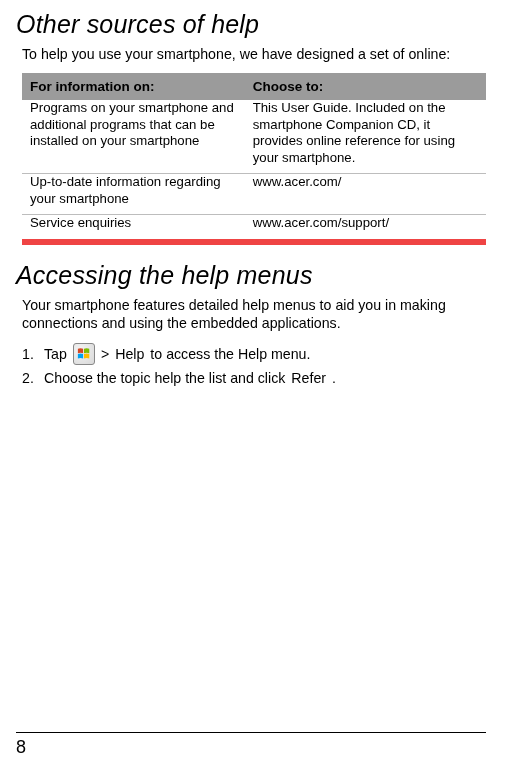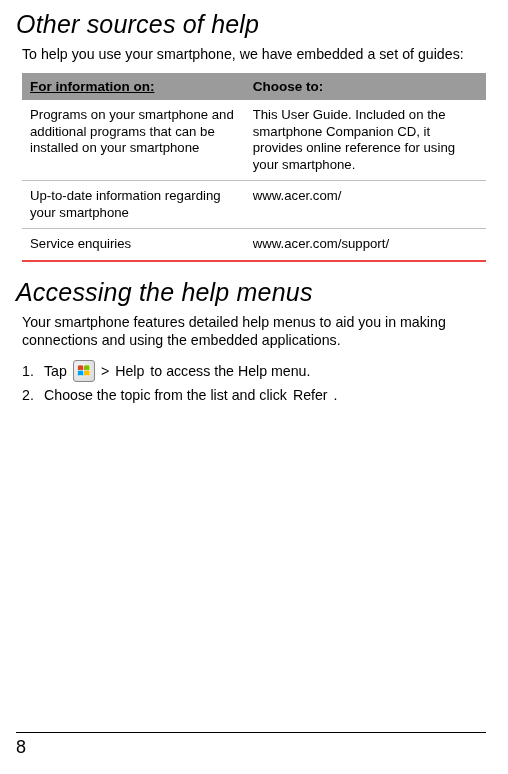--- a/index.html
+++ b/index.html
@@ -36,29 +36,29 @@
     table.help-table thead tr {
       background: #9b9b9b;
     }
     table.help-table th {
       text-align: left;
       font-weight: 700;
       padding: 6px 8px 6px 8px;
       color: #000;
       font-size: 13.5px;
     }
-    table.help-table th:first-child { width: 48%; text-decoration: underline; }
+    table.help-table th:first-child { width: 48%; }
     table.help-table tbody td {
-      padding: 7px 8px 7px 8px;
+      padding: 0 8px 7px 8px;
       vertical-align: top;
       border-bottom: 1px solid #bdbdbd;
       line-height: 1.25;
     }
     table.help-table tbody tr:last-child td {
-      border-bottom: 2px solid #ef4444;
+      border-bottom: 6px solid #ef4444;
       margin-left: 16px;
     }
     .bold { font-weight: 400; }
     h2.section-heading.second {
       margin-top: 16px;
     }
     ol.steps {
       list-style: none;
       font-size: 14.2px;
       line-height: 1.45;
@@ -98,21 +98,21 @@
       font-weight: 400;
     }
   </style>
 </head>
 <body>
 
 <div class="page">
 
   <h2 class="section-heading">Other sources of help</h2>
 
-  <p class="intro">To help you use your smartphone, we have embedded a set of guides:</p>
+  <p class="intro">To help you use your smartphone, we have designed a set of online:</p>
 
   <table class="help-table">
     <thead>
       <tr>
         <th>For information on:</th>
         <th>Choose to:</th>
       </tr>
     </thead>
     <tbody>
       <tr>
@@ -147,21 +147,21 @@
             <path d="M8 8 Q11 7 14 8 L14 13 Q11 12 8 13 Z" fill="#ffbb00"></path>
           </g>
         </svg>
       </span>
       <span> &gt; </span>
       <span class="bold">Help</span>
       <span> to access the Help menu.</span>
     </li>
     <li>
       <span class="step-num">2.</span>
-      <span>Choose the topic from the list and click </span>
+      <span>Choose the topic help the list and click </span>
       <span class="bold">Refer</span>
       <span>.</span>
     </li>
   </ol>
 
 </div>
 
 <div class="footer">
   <div class="footer-line"></div>
   <div class="page-number">8</div>

